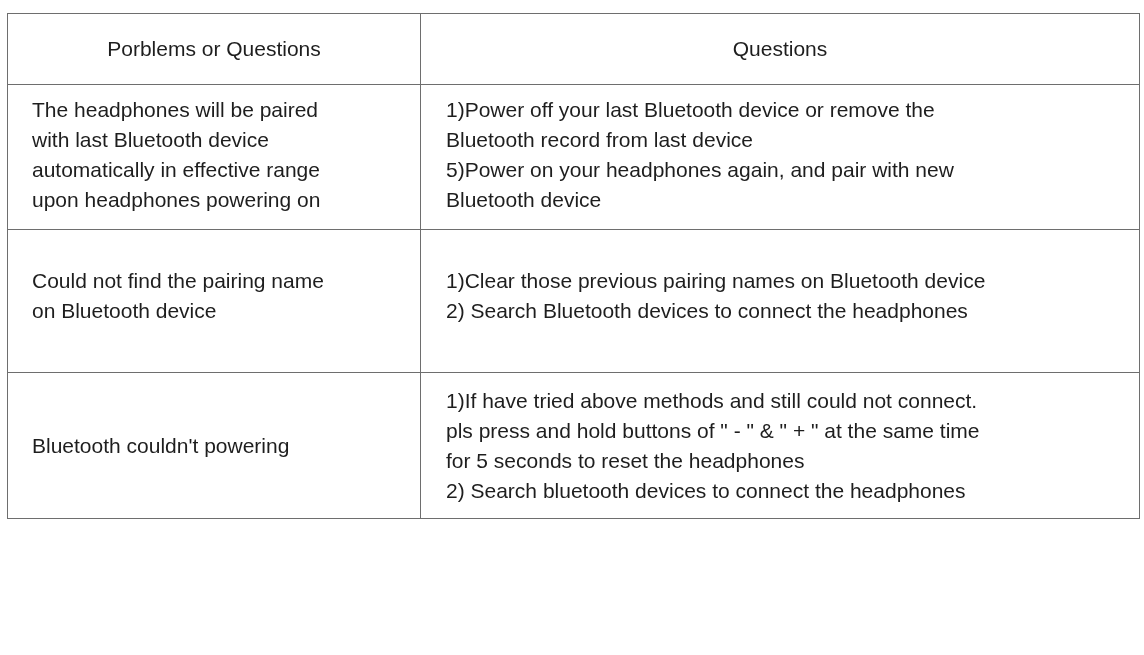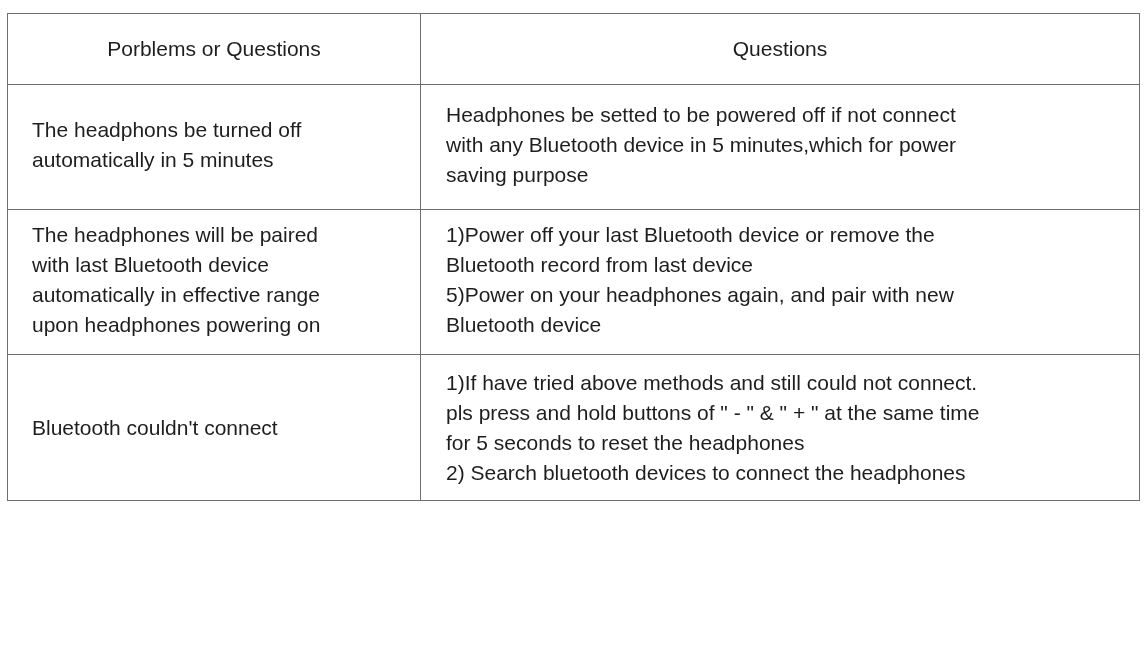--- a/index.html
+++ b/index.html
@@ -30,48 +30,47 @@
     <col class="col-q">
     <col class="col-s">
   </colgroup>
   <thead>
     <tr>
       <th>Porblems or Questions</th>
       <th>Questions</th>
     </tr>
   </thead>
   <tbody>
-    <tr class="r1">
-      <td class="q-cell">
-        <div class="cell-text">The headphons be turned off
-automatically in 5 minutes</div>
-      </td>
-      <td class="s-cell">
-        <div class="cell-text">Headphones be setted to be powered off  if not connect
-with any Bluetooth device in 5 minutes,which for power
-saving purpose</div>
-      </td>
-    </tr>
     <tr class="r2">
       <td class="q-cell">
         <div class="cell-text">The headphones will be paired
 with last Bluetooth device
 automatically in effective range
 upon headphones powering on</div>
       </td>
       <td class="s-cell">
         <div class="cell-text">1)Power off your last Bluetooth device or remove the
 Bluetooth record from last device
 5)Power on your headphones again, and pair with new
 Bluetooth device</div>
       </td>
     </tr>
+    <tr class="r3">
+      <td class="q-cell">
+        <div class="cell-text">Could not find the pairing name
+on  Bluetooth device</div>
+      </td>
+      <td class="s-cell">
+        <div class="cell-text">1)Clear those previous pairing names on Bluetooth device
+2) Search Bluetooth devices to connect the headphones</div>
+      </td>
+    </tr>
     <tr class="r4">
       <td class="q-cell">
-        <div class="cell-text">Bluetooth couldn't connect</div>
+        <div class="cell-text">Bluetooth couldn't powering</div>
       </td>
       <td class="s-cell">
         <div class="cell-text">1)If have tried above methods and still could not connect.
 pls press and hold buttons of  " - " &amp; " + " at the same time
 for 5 seconds to reset the headphones
 2) Search bluetooth devices to connect the headphones</div>
       </td>
     </tr>
   </tbody>
 </table>

